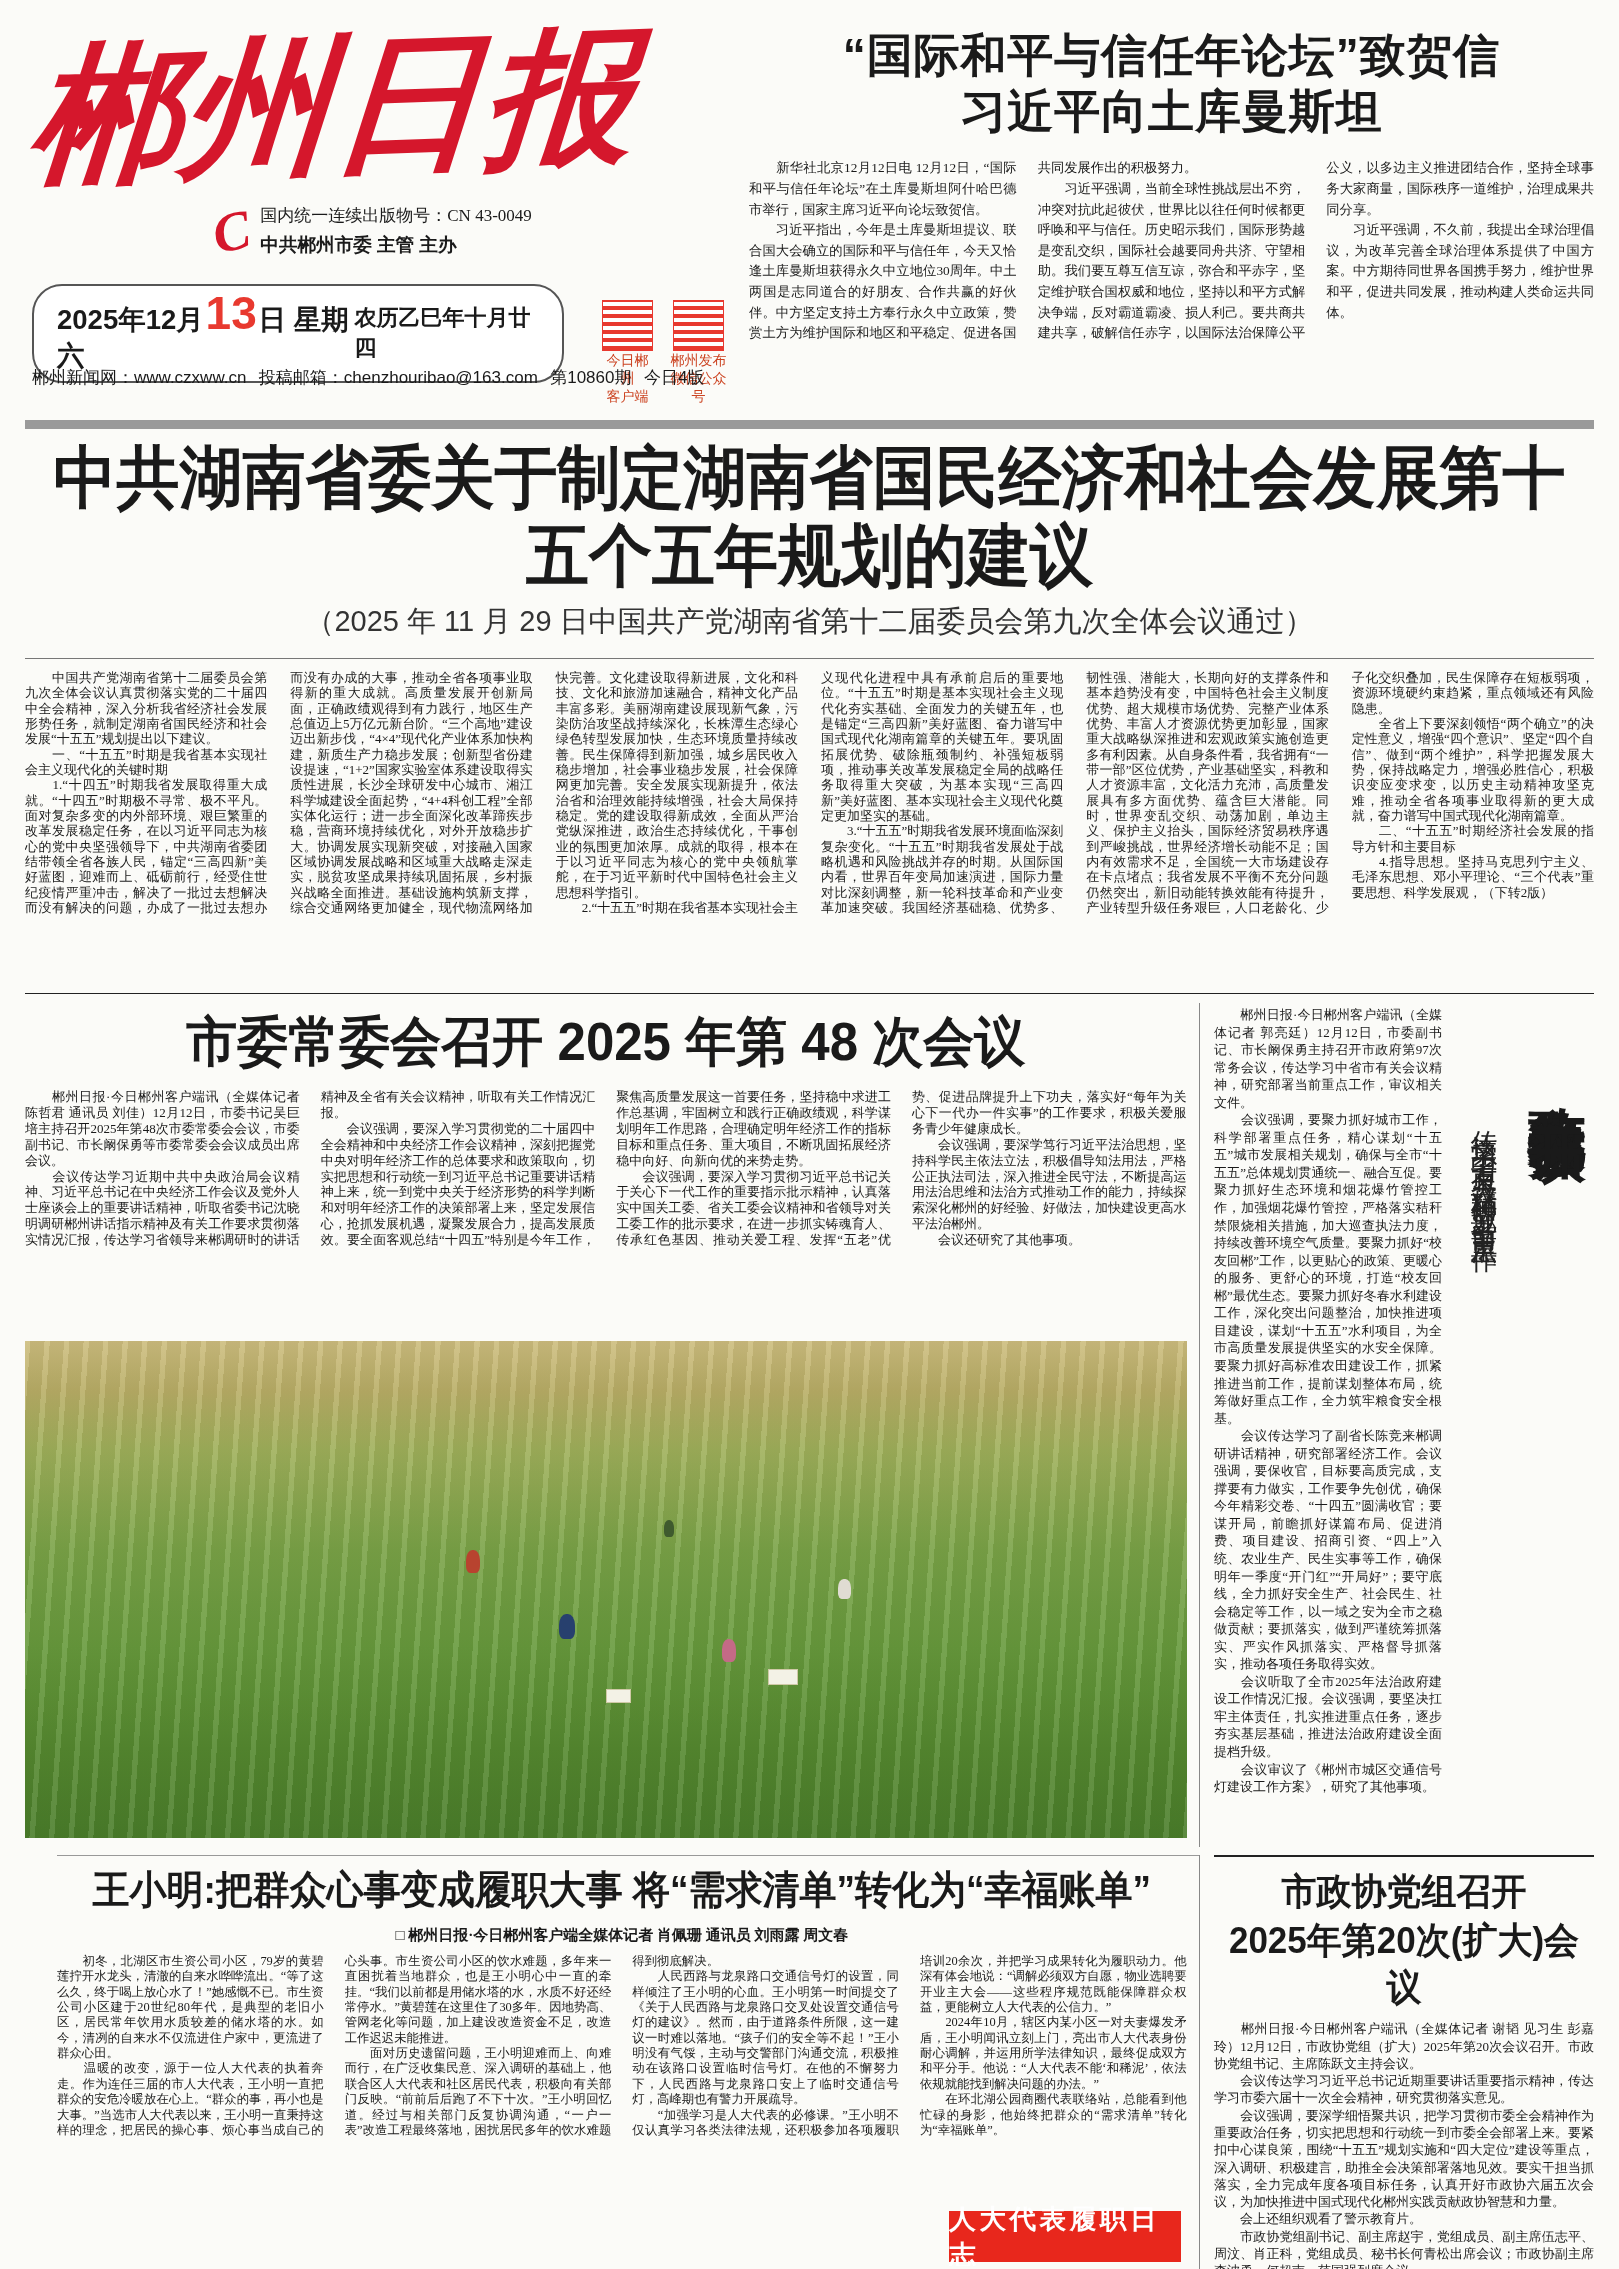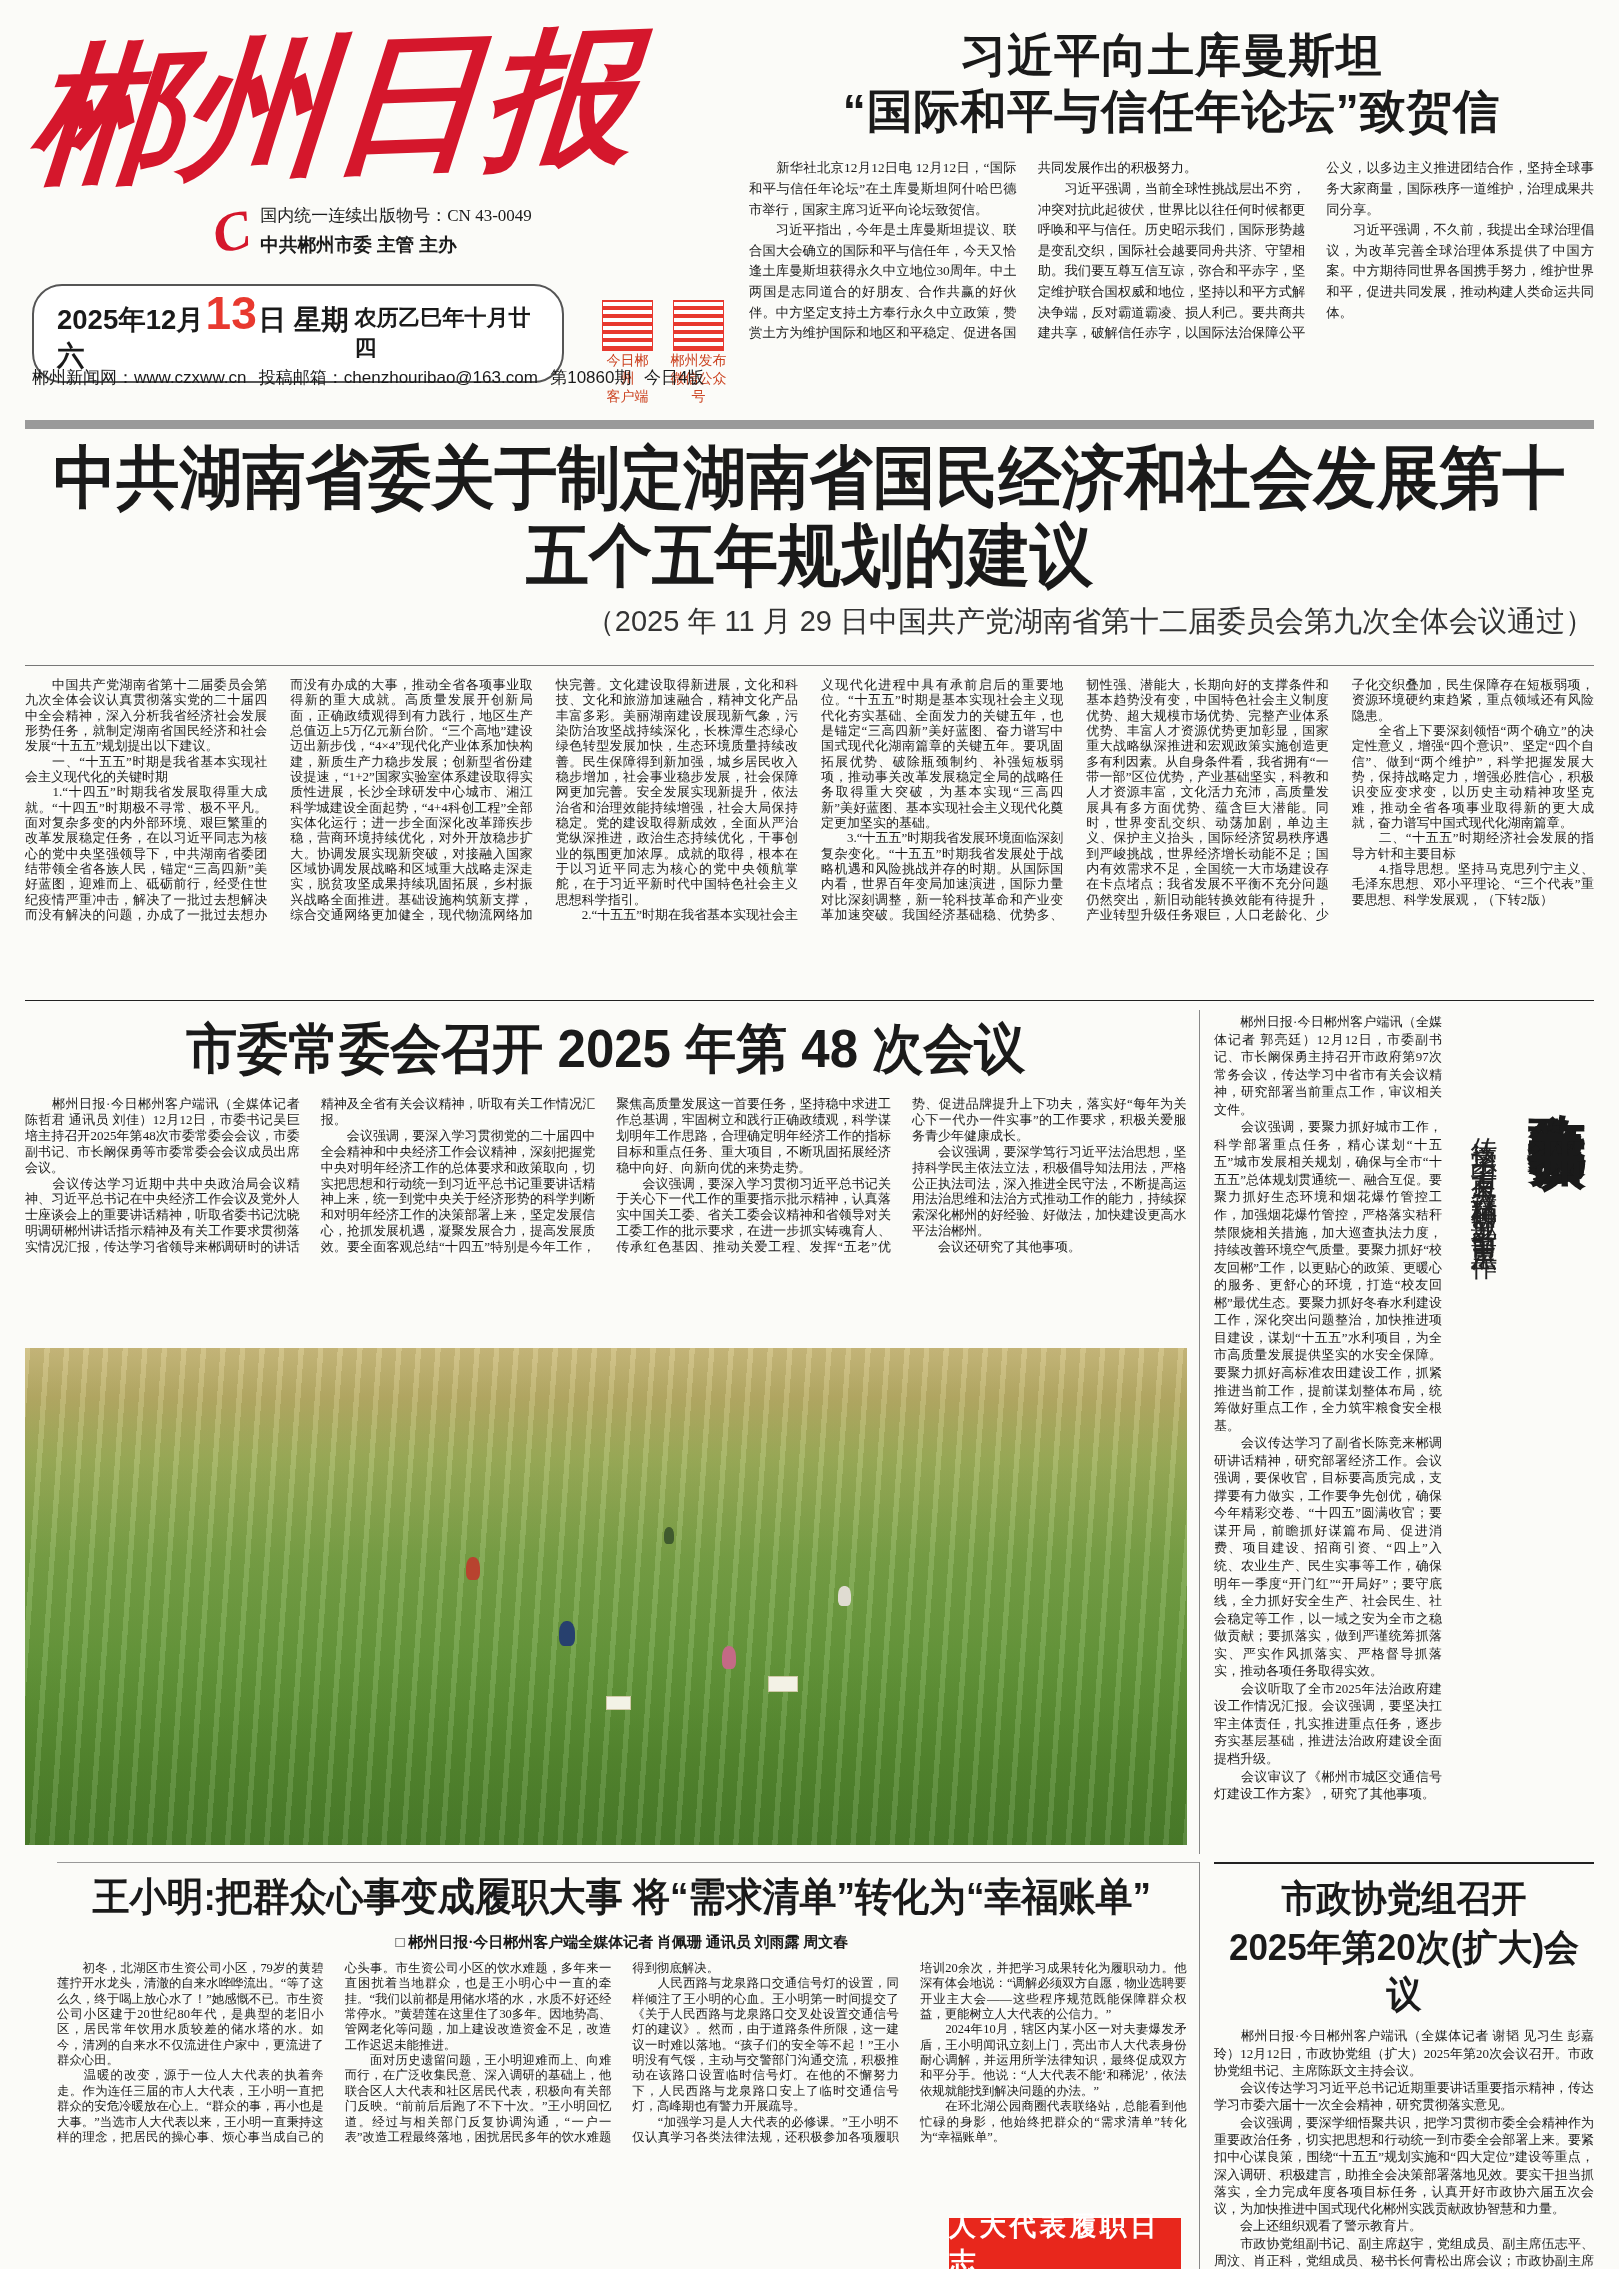--- a/index.html
+++ b/index.html
@@ -37,21 +37,21 @@
                  font-size:46px; line-height:1.22; letter-spacing:0.9px; }
   .brief-body { margin-top:19.5px; column-count:3; column-gap:21px; font-size:13.3px; line-height:1.55;
                 text-align:justify; height:211px; overflow:hidden; white-space:pre-line; }
 
   .gray-bar { height:8.9px; background:#9a9a9a; margin:1.8px 0 8.9px; }
 
   
   .main-art { border-bottom:1.8px solid #222; padding:5.3px 0 10.6px; }
   .main-headline { text-align:center; font-family:"Liberation Sans",sans-serif; font-weight:900;
                    font-size:63px; letter-spacing:0; line-height:1.15; transform:scaleY(1.08); }
-  .main-sub { text-align:right; font-size:29px; color:#333; margin:14px 0 23px;
+  .main-sub { text-align:center; font-size:29px; color:#333; margin:14px 0 16px;
               font-family:"Liberation Sans",sans-serif; }
   .main-rule { border-top:0.9px solid #777; margin:5.3px 0 10.6px; }
   .main-body { column-count:6; column-gap:23px; font-size:13px; line-height:1.18;
                text-align:justify; height:312px; overflow:hidden; white-space:pre-line; }
 
   
   .lower { display:flex; margin-top:8.9px; height:844px; }
   .lower-left { flex:1; padding-right:12.4px; }
   .sc-headline { text-align:center; font-family:"Liberation Sans",sans-serif; font-weight:900;
                  font-size:51px; margin:5.3px 0 12.4px; transform:scaleY(1.05); }
@@ -137,22 +137,22 @@
       </div>
       <div class="qr-unit">
         <div class="qr"></div>
         <div class="qr-label">郴州发布
 微信公众号</div>
       </div>
     </div>
 
     <div class="brief">
       <div class="brief-title">
+        <div>“国际和平与信任年论坛”致贺信</div>
         <div>习近平向土库曼斯坦</div>
-        <div>“国际和平与信任年论坛”致贺信</div>
       </div>
       <div class="brief-body">　　新华社北京12月12日电  12月12日，“国际和平与信任年论坛”在土库曼斯坦阿什哈巴德市举行，国家主席习近平向论坛致贺信。
 　　习近平指出，今年是土库曼斯坦提议、联合国大会确立的国际和平与信任年，今天又恰逢土库曼斯坦获得永久中立地位30周年。中土两国是志同道合的好朋友、合作共赢的好伙伴。中方坚定支持土方奉行永久中立政策，赞赏土方为维护国际和地区和平稳定、促进各国共同发展作出的积极努力。
 　　习近平强调，当前全球性挑战层出不穷，冲突对抗此起彼伏，世界比以往任何时候都更呼唤和平与信任。历史昭示我们，国际形势越是变乱交织，国际社会越要同舟共济、守望相助。我们要互尊互信互谅，弥合和平赤字，坚定维护联合国权威和地位，坚持以和平方式解决争端，反对霸道霸凌、损人利己。要共商共建共享，破解信任赤字，以国际法治保障公平公义，以多边主义推进团结合作，坚持全球事务大家商量，国际秩序一道维护，治理成果共同分享。
 　　习近平强调，不久前，我提出全球治理倡议，为改革完善全球治理体系提供了中国方案。中方期待同世界各国携手努力，维护世界和平，促进共同发展，推动构建人类命运共同体。</div>
     </div>
   </div>
 
   <div class="gray-bar"></div>
 

